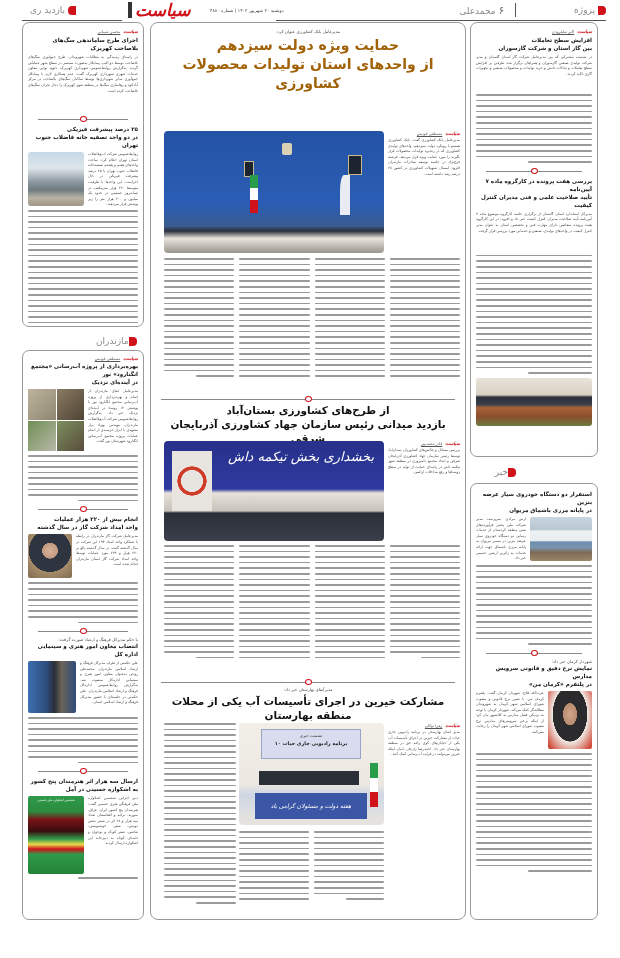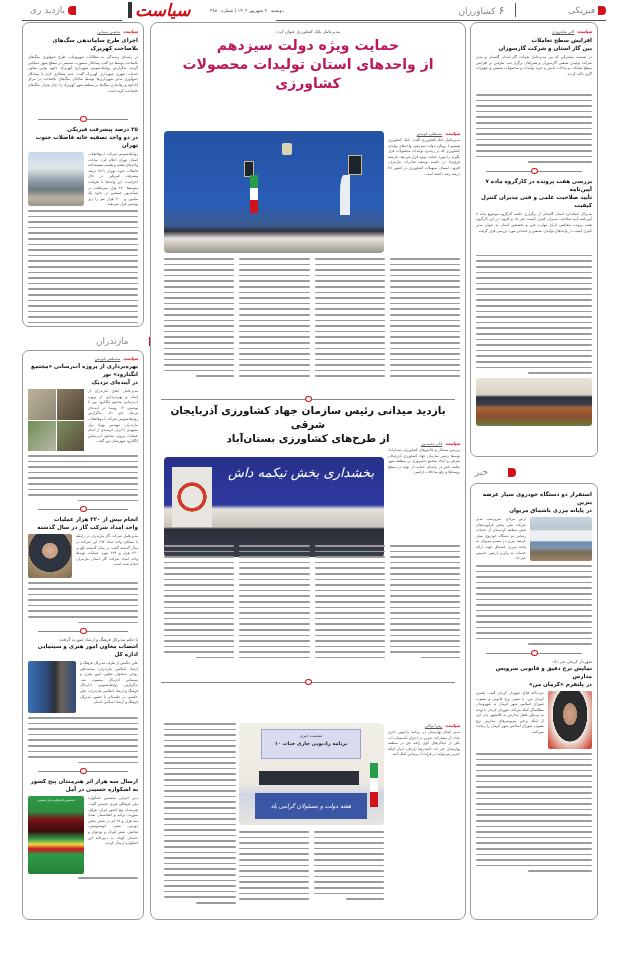--- a/index.html
+++ b/index.html
@@ -18,28 +18,28 @@
   .page-num { position: absolute; font-size: 9px; color: #666; }
 
   
   .col { position: absolute; border: 1px solid #999; border-radius: 7px; background: #fff; overflow: hidden; }
   .col-left { left: 22px; top: 22px; width: 122px; height: 305px; }
   .col-left2 { left: 22px; top: 350px; width: 122px; height: 570px; }
   .col-main { left: 150px; top: 22px; width: 316px; height: 898px; border-radius: 8px; }
   .col-right { left: 470px; top: 22px; width: 128px; height: 435px; }
   .col-right2 { left: 470px; top: 483px; width: 128px; height: 437px; }
 
-  .section-label { position: absolute; font-size: 9px; color: #888; display: flex; align-items: center; gap: 20px; }
+  .section-label { position: absolute; font-size: 9px; color: #888; display: flex; align-items: center; gap: 0; }
 
   
   .byline { font-size: 3.8px; color: #555; display: flex; gap: 3px; align-items: center; }
   .byline .logo-mini { color: #d0121b; font-style: italic; font-weight: bold; font-size: 4.5px; }
   .byline .author { text-decoration: underline; }
   .kicker { font-size: 4.2px; color: #444; text-align: center; }
-  .h-xl { font-weight: bold; font-size: 14px; line-height: 19px; text-align: center; color: #be185d; }
+  .h-xl { font-weight: bold; font-size: 14px; line-height: 19px; text-align: center; color: #a16207; }
   .h-lg { font-weight: bold; font-size: 10.5px; line-height: 14px; text-align: center; color: #111; }
   .h-sm { font-weight: bold; font-size: 5.6px; line-height: 8px; text-align: right; color: #111; }
   .body-text { font-size: 3.6px; line-height: 5.6px; color: #444; text-align: justify; }
   .lines { display: block; }
   .lines i { display: block; height: 1.6px; background: #9a9a9a; margin: 0 0 4px 0; border-radius: 1px; }
   .lines i.short { width: 55%; margin-right: 0; }
 
   .divider { position: relative; height: 8px; margin: 2px 10px; }
   .divider::before { content: ""; position: absolute; top: 4px; left: 0; right: 0; height: 1px; background: #888; }
   .divider .dot { position: absolute; left: 50%; top: 1px; width: 7px; height: 6px; margin-left: -3px; background: #fff; border: 1px solid #d0121b; border-radius: 50%; }
@@ -49,26 +49,26 @@
   .abs { position: absolute; }
   .cols4 { display: flex; gap: 5px; }
   .cols4 > div { flex: 1; }
 </style>
 </head>
 <body>
 
 <div class="masthead">
   <div class="mh-section" style="right:14px;">
     <span class="mh-flag"></span>
-    <span>فیزیکی</span>
+    <span>پروژه</span>
   </div>
   <div class="abs" style="right:104px; top:3px; width:1px; height:14px; background:#555;"></div>
   <div class="mh-section" style="right:116px;">
     <span class="page-num" style="position:static; font-size:10px;">۶</span>
-    <span>کشاورزان</span>
+    <span>محمدعلی</span>
   </div>
   <div class="mh-date">دوشنبه ۲۰ شهریور ۱۴۰۲ | شماره ۴۸۸۰</div>
   <div class="mh-logo-bar"></div>
   <div class="mh-logo">سیاست</div>
   <div class="mh-section" style="left:30px;">
     <span class="mh-flag left"></span>
     <span>بازدید ری</span>
   </div>
   <div class="mh-rule" style="right:14px; width:330px;"></div>
   <div class="mh-rule" style="left:22px; width:100px;"></div>
@@ -323,24 +323,24 @@
         <i></i>
         <i class="short"></i>
       </div>
   </div>
 
   <div class="divider" style="position:absolute; top:370px; left:0; right:0;">
       <span class="dot"></span>
     </div>
 
   <div style="position:absolute; top:380px; left:6px; right:6px;">
+    <div class="h-lg">از طرح‌های کشاورزی بستان‌آباد</div>
     <div class="h-lg">بازدید میدانی رئیس سازمان جهاد کشاورزی آذربایجان شرقی</div>
-    <div class="h-lg">از طرح‌های کشاورزی بستان‌آباد</div>
-  </div>
-  <div class="photo" style="left:13px; top:418px; width:220px; height:100px; background:linear-gradient(180deg,#27308a 0%,#2f3aa0 48%,#e6e2da 52%,#c8c3ba 70%,#2b2f38 72%,#3a3f4a 100%);margin-top:16px;">
+  </div>
+  <div class="photo" style="left:13px; top:418px; width:220px; height:100px; background:linear-gradient(180deg,#27308a 0%,#2f3aa0 48%,#e6e2da 52%,#c8c3ba 70%,#2b2f38 72%,#3a3f4a 100%);">
     <span style="position:absolute; top:8px; right:10px; font-size:13px; color:#fff; font-style:italic; font-family:'DejaVu Serif', serif;">بخشداری بخش تیکمه داش</span>
     <div style="position:absolute; left:8px; top:10px; width:40px; height:60px; background:radial-gradient(circle,#e8e4e0 30%,#d03b2a 31%,#d03b2a 40%,#e8e4e0 41%);"></div>
   </div>
   <div style="position:absolute; left:237px; top:418px; width:72px;">
     <div class="byline">
       <span class="logo-mini">سیاست</span>
       <span class="author">قادر محمدپور</span>
     </div>
     <div class="body-text" style="margin-top:2px; height:95px; overflow:hidden;">بررسی مسائل و چالش‌های کشاورزان بستان‌آباد توسط رئیس سازمان جهاد کشاورزی آذربایجان شرقی و ایجاد مجتمع دامپروری در منطقه شهر تیکمه داش در راستای حمایت از تولید در سطح روستاها و رفع مداخلات اراضی.</div>
   </div>
@@ -436,20 +436,24 @@
         <i></i>
         <i></i>
         <i class="short"></i>
       </div>
   </div>
 
   <div class="divider" style="position:absolute; top:653px; left:0; right:0;">
       <span class="dot"></span>
     </div>
 
+  <div style="position:absolute; top:664px; left:6px; right:6px;">
+    <div class="kicker">مدیرآبفای بهارستان خبر داد:</div>
+    <div class="h-lg" style="margin-top:2px;">مشارکت خیرین در اجرای تأسیسات آب یکی از محلات منطقه بهارستان</div>
+  </div>
   <div style="position:absolute; left:237px; top:700px; width:72px;">
     <div class="byline">
       <span class="logo-mini">سیاست</span>
       <span class="author">زهرا توکلی</span>
     </div>
     <div class="body-text" style="margin-top:2px; height:180px; overflow:hidden;">مدیر آبفای بهارستان در برنامه رادیویی جاری حیات از مشارکت خیرین در اجرای تأسیسات آب یکی از خیابان‌های کوی زاغه حق در منطقه بهارستان خبر داد. احمدرضا زارعان بابیان اینکه خیرین می‌توانند در فرایند آب‌رسانی کمک کنند.</div>
   </div>
   <div class="photo" style="left:88px; top:700px; width:145px; height:102px; background:linear-gradient(180deg,#f2efe9 0%,#ece8e1 60%,#cfd6e3 70%,#e8e5df 100%);">
     <div style="position:absolute; left:22px; top:6px; width:100px; height:30px; background:#d8dcee; border:1px solid #9aa3c8; text-align:center;">
       <div style="font-size:4px; color:#333; margin-top:3px;">نشست خبری</div>

